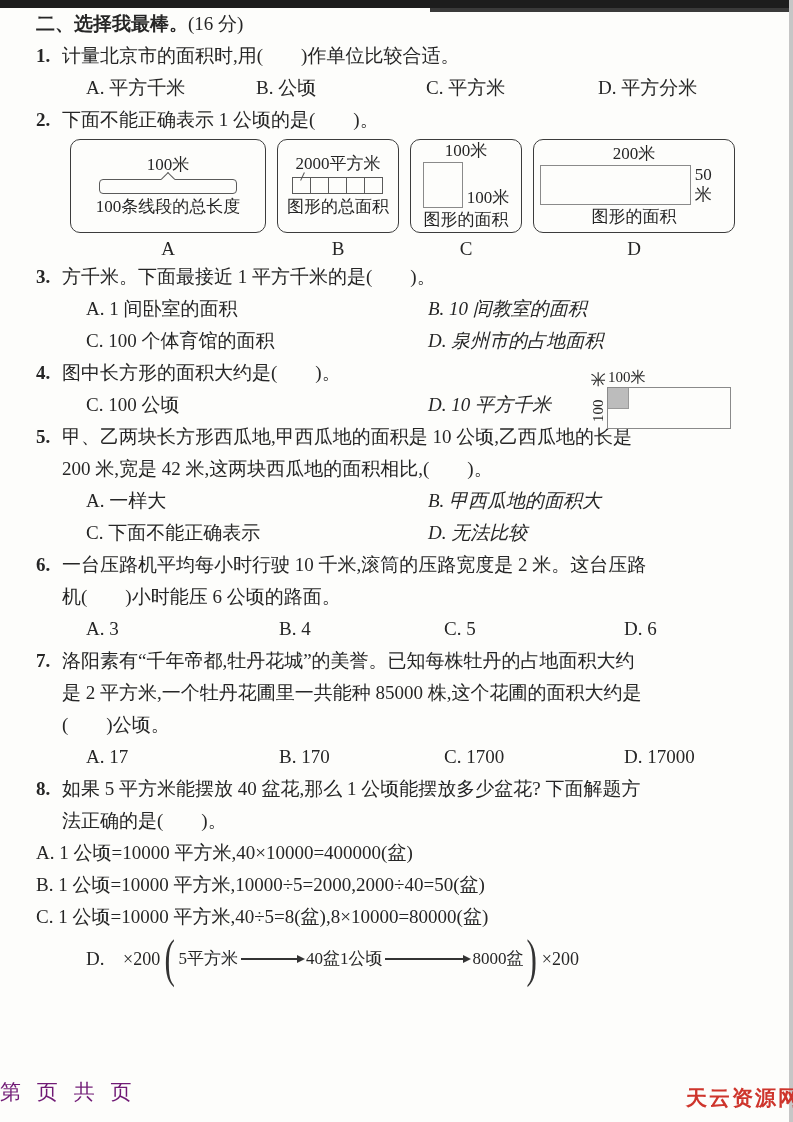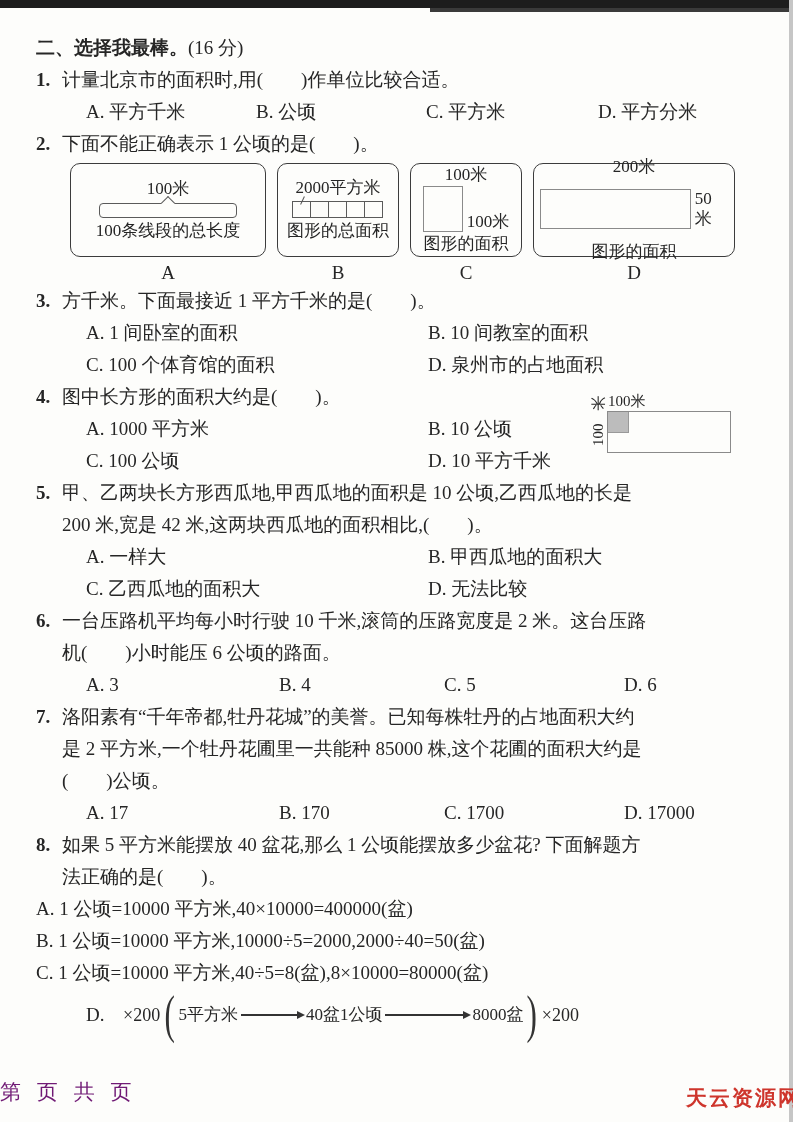--- a/index.html
+++ b/index.html
@@ -7,33 +7,33 @@
     width:793px;height:1122px;position:relative;overflow:hidden;
     background:#ffffff;
     font-family:"Liberation Serif","DejaVu Serif",serif;
     color:#262626;
   }
   .page{position:absolute;inset:0;background:#fdfdfb;}
   .topband{position:absolute;top:0;left:0;width:100%;height:8px;background:#1d1d1d;}
   .topband2{position:absolute;top:8px;left:430px;width:363px;height:4px;background:#3a3a3a;}
   .rightedge{position:absolute;top:0;right:0;width:4px;height:100%;background:#c6c6c6;}
 
-  .content{position:absolute;left:36px;top:32px;width:714px;font-size:19px;line-height:32px;}
+  .content{position:absolute;left:36px;top:8px;width:714px;font-size:19px;line-height:32px;}
 
   .heading{font-weight:bold;}
   .heading .score{font-weight:normal;}
 
   .q{display:flex;}
   .qnum{font-weight:bold;width:26px;flex:none;}
   .qbody{flex:1;}
 
   .optrow{display:flex;margin-left:50px;}
   .optrow span{display:block;}
   .o1{width:170px;} .o2{width:170px;} .o3{width:172px;} .o4{flex:1;}
-  .c1{width:342px;} .c2{flex:1;}
+  .c1{width:342px;} .c2{flex:1;font-style:italic;}
   .n1{width:177px;} .n2{width:165px;margin-left:16px;} .n3{width:180px;} .n4{flex:1;}
   .optline{}
 
   
   .figrow{display:flex;margin-left:34px;margin-top:3px;column-gap:11px;height:94px;}
   .figbox{
     border:1.6px solid #3c3c3c;border-radius:10px;background:#fdfdfb;
     display:flex;flex-direction:column;align-items:center;justify-content:center;
     font-size:17px;line-height:22px;box-sizing:border-box;padding:4px 6px;
   }
@@ -42,21 +42,21 @@
   .figcap{line-height:22px;white-space:nowrap;}
   .braceA{width:136px;height:13px;border:1px solid #5a5a5a;border-radius:4px;position:relative;margin:4px 0 2px 0;}
   .caret{position:absolute;top:-6px;left:50%;margin-left:-5px;width:9px;height:9px;
     border-left:1px solid #5a5a5a;border-top:1px solid #5a5a5a;transform:rotate(45deg);background:#fdfdfb;}
   .cells{display:flex;margin:3px 0 2px 0;position:relative;}
   .cells::before{content:"";position:absolute;left:9px;top:-5px;width:1px;height:9px;background:#555;transform:rotate(25deg);}
   .cell{width:17px;height:15px;border:1px solid #5a5a5a;margin-left:-1px;background:#fdfdfb;}
   .figc-mid{display:flex;align-items:flex-end;margin:1px 0;}
   .figc-sq{width:38px;height:44px;border:1px solid #8a8a8a;background:#fdfdfb;}
   .figc-right{margin-left:4px;line-height:20px;}
-  .figd-mid{display:flex;margin:12px 0;}
+  .figd-mid{display:flex;margin:1px 0;}
   .figd-rect{width:152px;height:38px;border:1px solid #8a8a8a;background:#fdfdfb;}
   .figd-right{margin-left:4px;line-height:20px;}
   .letterrow{display:flex;margin-left:34px;column-gap:11px;height:28px;font-size:19px;}
   .letterrow span{display:block;text-align:center;}
   .lA{width:196px;} .lB{width:122px;} .lC{width:112px;} .lD{width:202px;}
 
   
   .q4wrap{position:relative;}
   .q4fig{position:absolute;right:2px;top:12px;width:158px;font-size:15px;line-height:17px;}
   .q4top{margin-left:18px;}
@@ -168,24 +168,20 @@
       <span class="c1">C. 100 个体育馆的面积</span>
       <span class="c2">D. 泉州市的占地面积</span>
     </div>
 
     <div class="q4wrap">
       <div class="q">
         <span class="qnum">4.</span>
         <div class="qbody">图中长方形的面积大约是(　　)。</div>
       </div>
       <div class="optrow">
-        <span class="c1">A. 1000 平方米</span>
-        <span class="c2">B. 10 公顷</span>
-      </div>
-      <div class="optrow">
         <span class="c1">C. 100 公顷</span>
         <span class="c2">D. 10 平方千米</span>
       </div>
       <div class="q4fig">
         <div class="q4top">100米</div>
         <div class="q4body">
           <span class="q4leftlab">100米</span>
           <div class="q4rect">
             <span class="q4gray"></span>
           </div>
@@ -198,21 +194,21 @@
       <div class="qbody">
         <div>甲、乙两块长方形西瓜地,甲西瓜地的面积是 10 公顷,乙西瓜地的长是</div>
         <div>200 米,宽是 42 米,这两块西瓜地的面积相比,(　　)。</div>
       </div>
     </div>
     <div class="optrow">
       <span class="c1">A. 一样大</span>
       <span class="c2">B. 甲西瓜地的面积大</span>
     </div>
     <div class="optrow">
-      <span class="c1">C. 乙西瓜地的面积大</span>
+      <span class="c1">C. 下面不能正确表示</span>
       <span class="c2">D. 无法比较</span>
     </div>
 
     <div class="q">
       <span class="qnum">6.</span>
       <div class="qbody">
         <div>一台压路机平均每小时行驶 10 千米,滚筒的压路宽度是 2 米。这台压路</div>
         <div>机(　　)小时能压 6 公顷的路面。</div>
       </div>
     </div>

